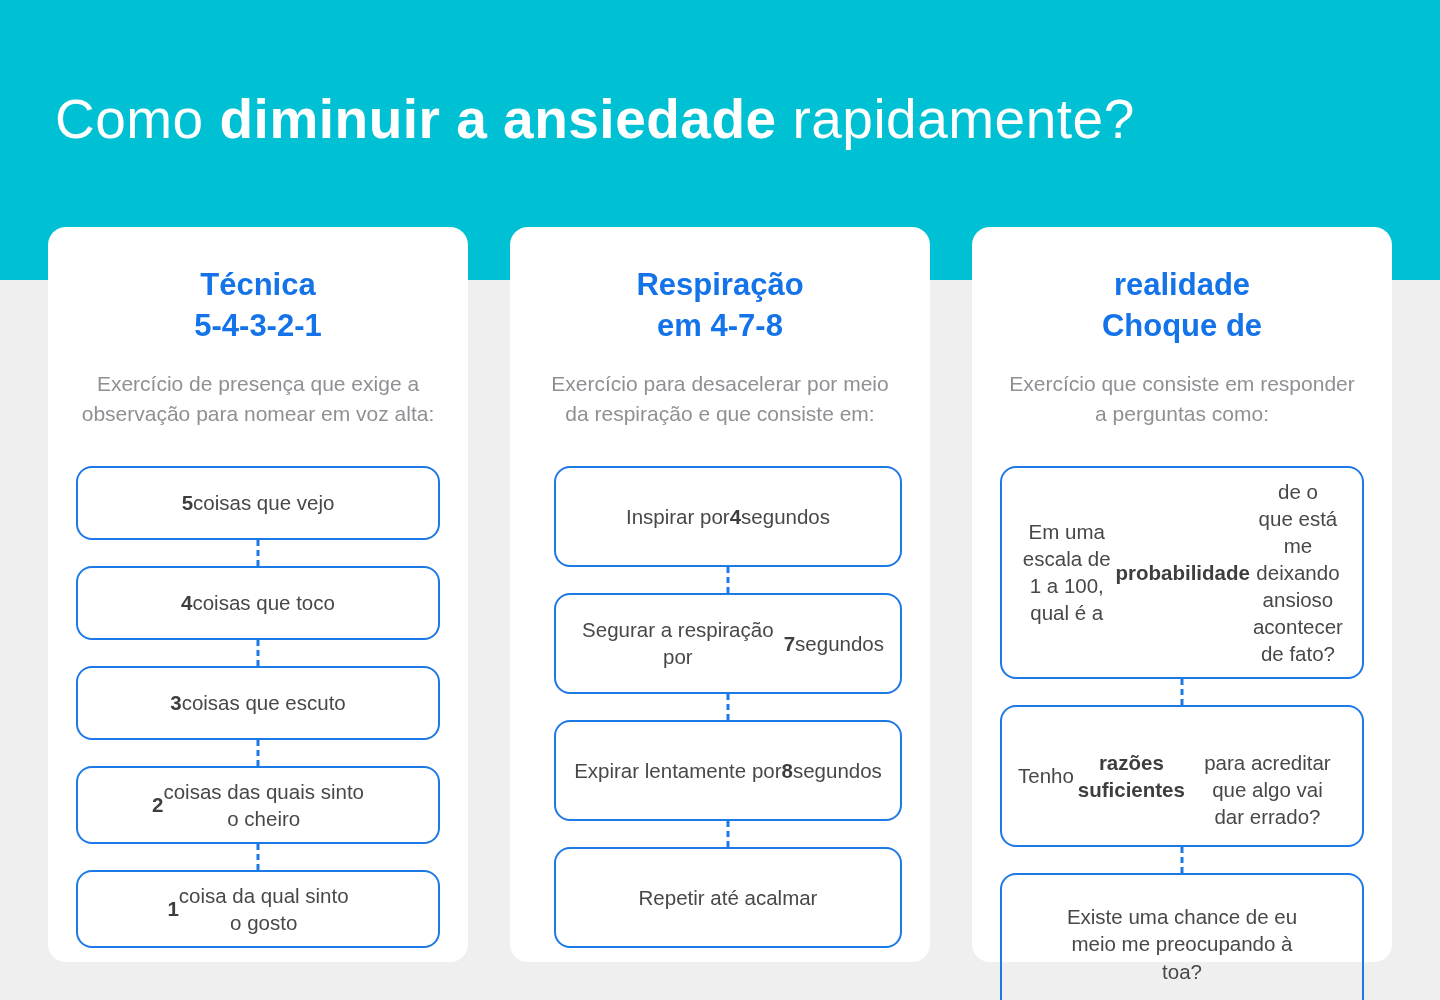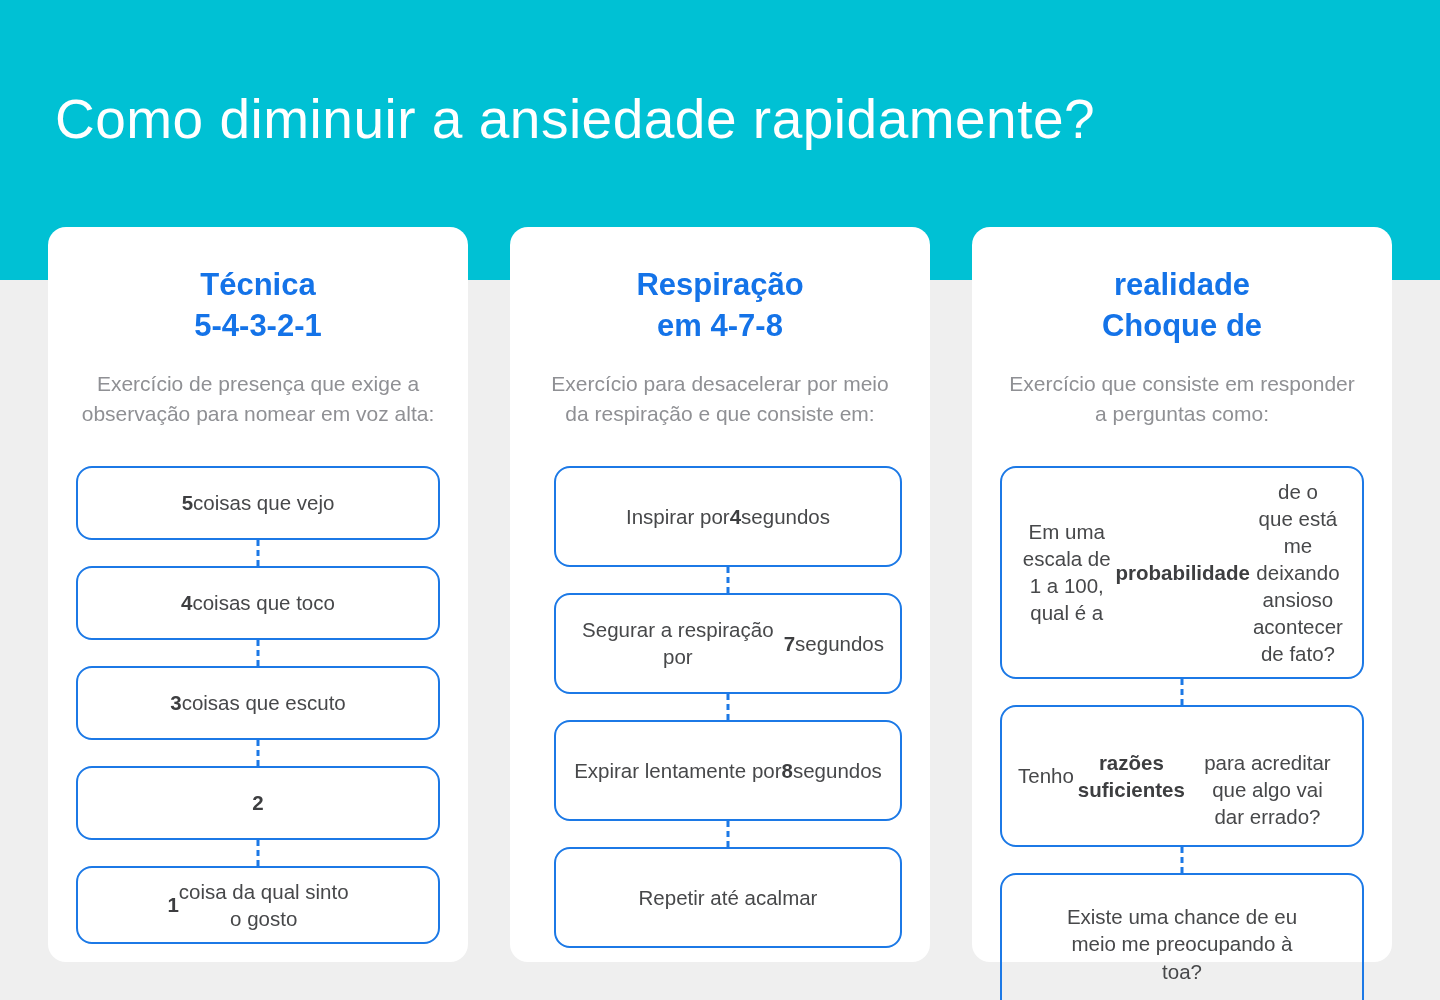--- a/index.html
+++ b/index.html
@@ -17,21 +17,21 @@
     padding: 86px 0 0 55px;
   }
   .hero h1 {
     margin: 0;
     color: #ffffff;
     font-size: 55px;
     font-weight: 400;
     letter-spacing: 0.5px;
     line-height: 1.2;
   }
-  .hero h1 .bold { font-weight: 400; }
+  .hero h1 .bold { font-weight: 700; }
   .cards {
     display: flex;
     gap: 42px;
     padding: 0 48px;
     margin-top: -53px;
   }
   .card {
     background: #ffffff;
     border-radius: 18px;
     width: 421px;
@@ -102,21 +102,22 @@
     <h2>
       <span>Técnica</span>
       <span>5-4-3-2-1</span>
     </h2>
     <p class="desc">Exercício de presença que exige a
 observação para nomear em voz alta:</p>
     <div class="boxes">
         <div class="box"><span class="bold">5</span><span> coisas que vejo</span></div>
         <div class="box"><span class="bold">4</span><span> coisas que toco</span></div>
         <div class="box"><span class="bold">3</span><span> coisas que escuto</span></div>
-        <div class="box"><span class="bold">2</span></div>
+        <div class="box"><span class="bold">2</span><span> coisas das quais sinto
+o cheiro</span></div>
         <div class="box"><span class="bold">1</span><span> coisa da qual sinto
 o gosto</span></div>
       </div>
   </section>
 
   <section class="card">
     <h2>
       <span>Respiração</span>
       <span>em 4-7-8</span>
     </h2>

